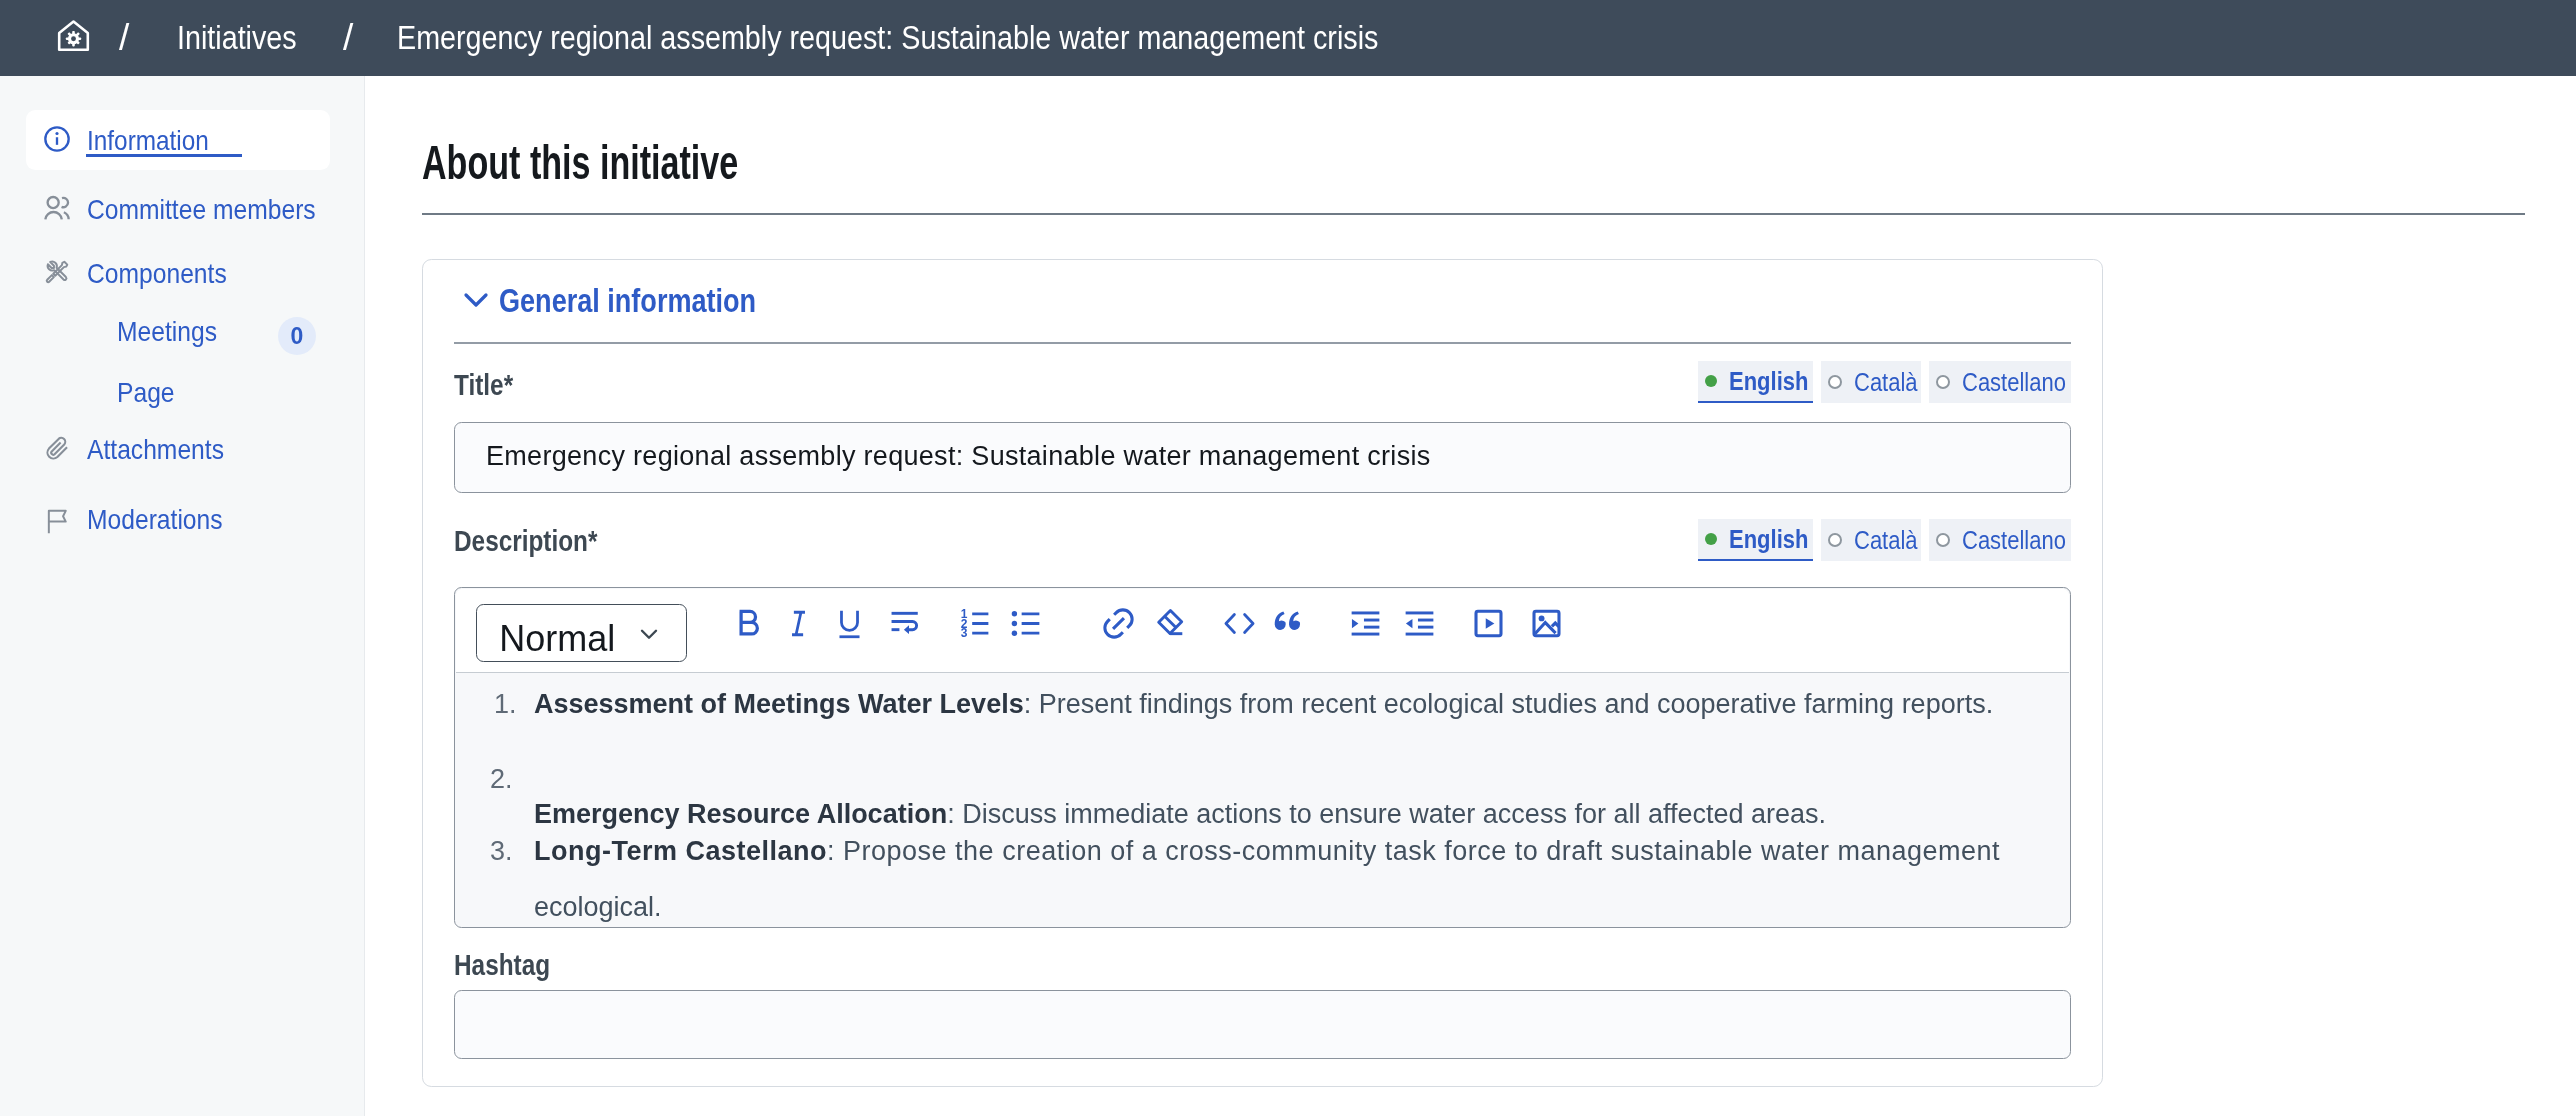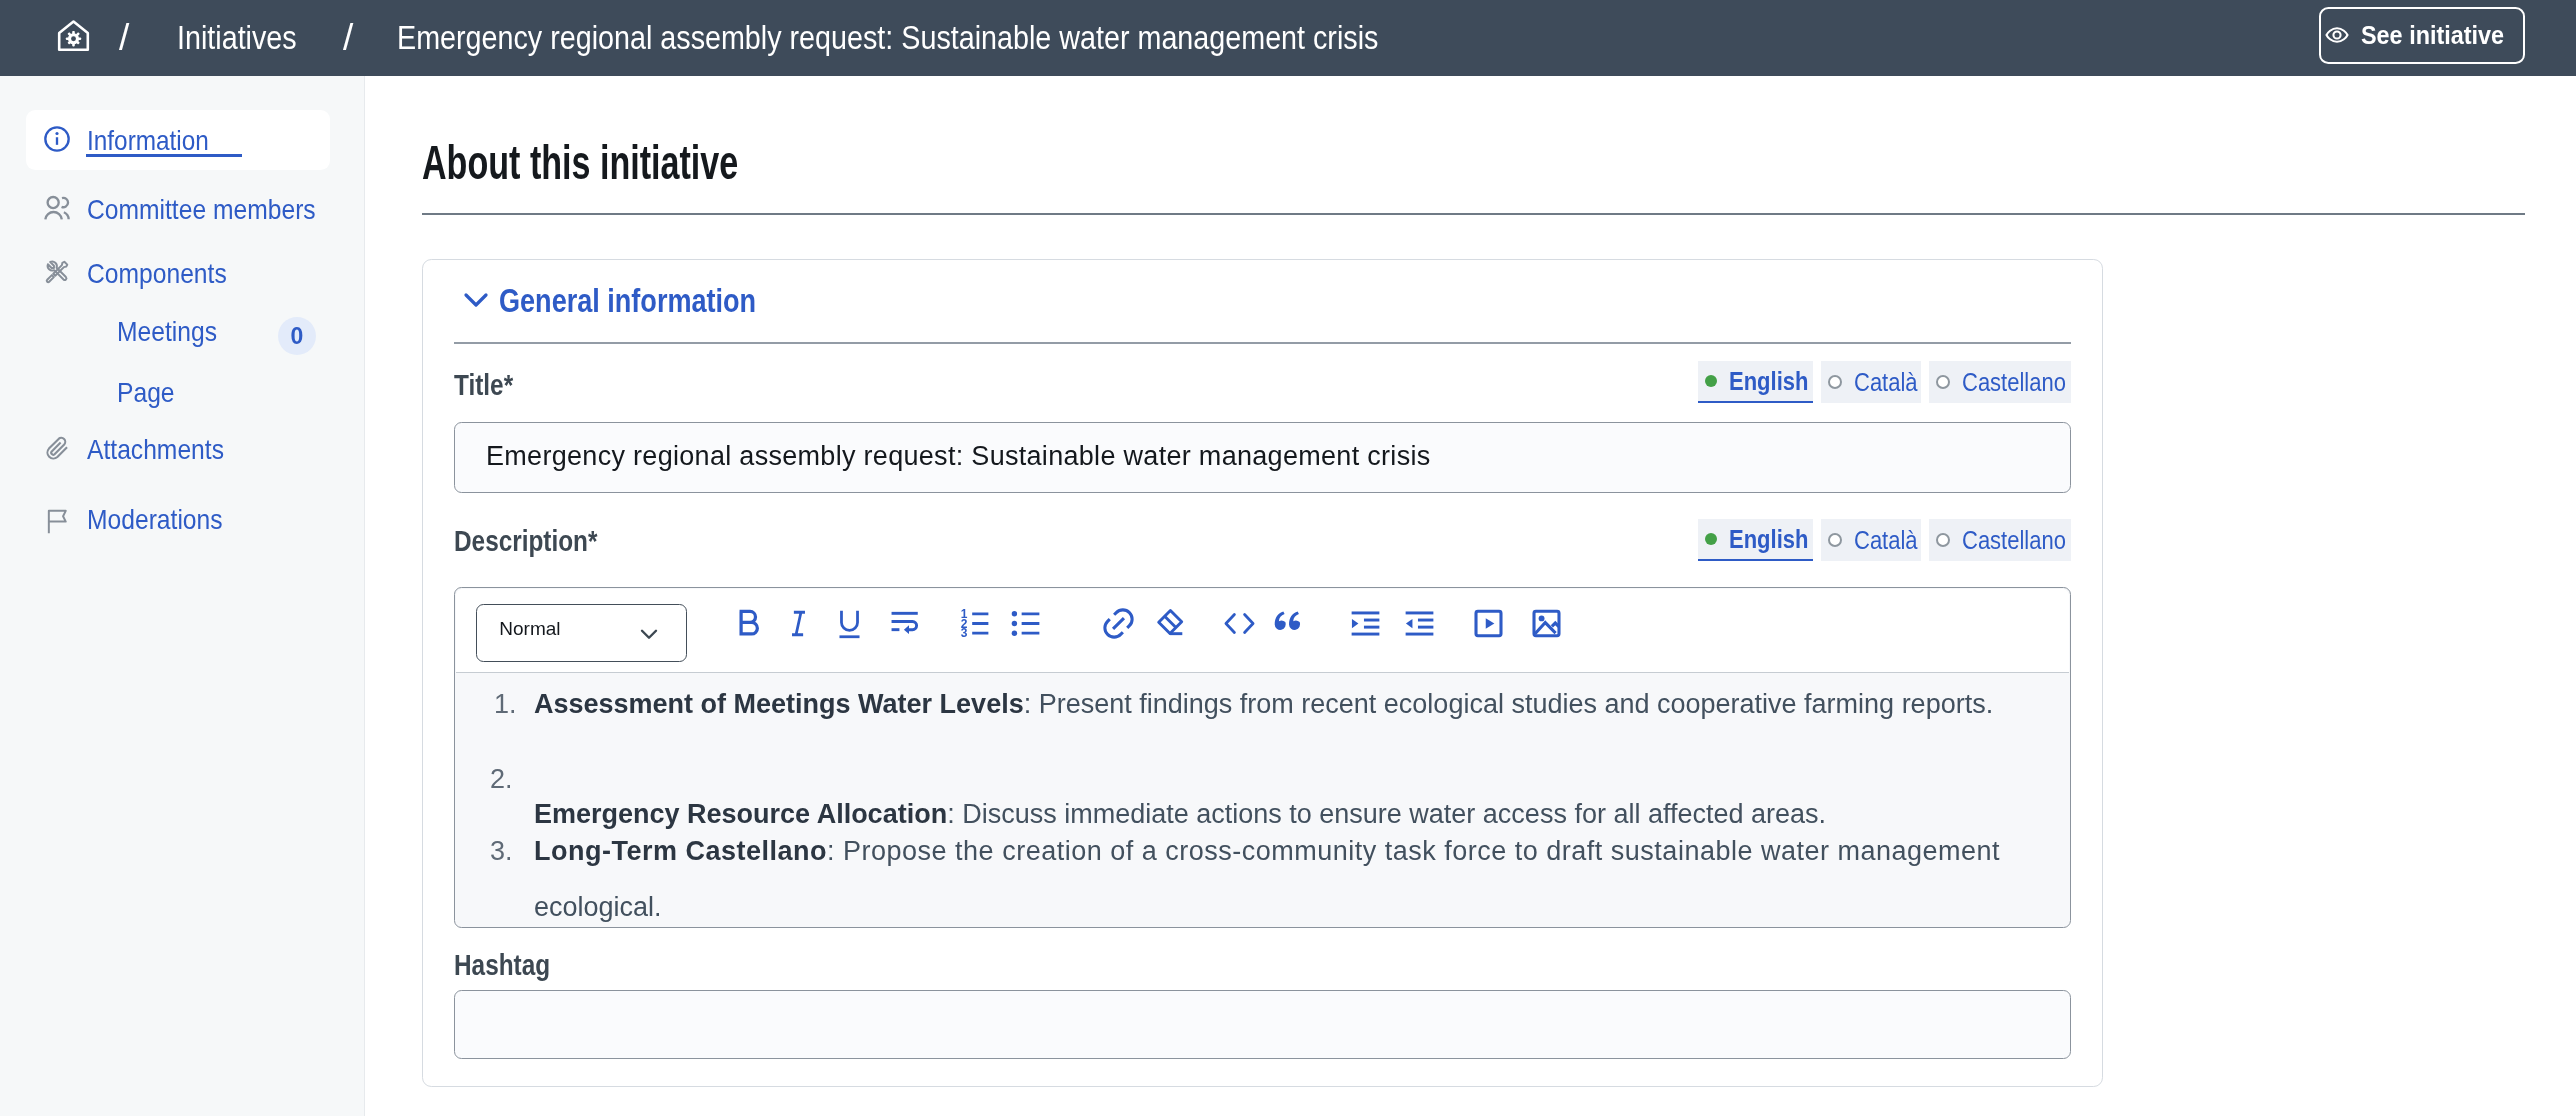--- a/index.html
+++ b/index.html
@@ -59,27 +59,20 @@
           <rect x="13.6" y="15.5" width="2.1" height="1.6" rx=".5" transform="rotate(45 14.65 16.3)"></rect>
           <rect x="13.6" y="10.4" width="2.1" height="1.6" rx=".5" transform="rotate(-45 14.65 11.2)"></rect>
           <rect x="8.5" y="15.5" width="2.1" height="1.6" rx=".5" transform="rotate(-45 9.55 16.3)"></rect>
         </g>
       </g>
     </svg>
     <div class="crumb" style="left:119px; font-size:37px;">/</div>
     <div class="crumb" style="left:177px;"><span class="sx" style="transform:scaleX(.87)">Initiatives</span></div>
     <div class="crumb" style="left:343px; font-size:37px;">/</div>
     <div class="crumb" style="left:397px;"><span class="sx" style="transform:scaleX(.87)">Emergency regional assembly request: Sustainable water management crisis</span></div>
-    <div id="seebtn">
-      <svg width="26" height="26" viewBox="0 0 24 24" fill="none" stroke="#fff" stroke-width="1.9">
-        <path d="M12 5.8 C6.9 5.8 3.4 9.7 2.3 12 C3.4 14.3 6.9 18.2 12 18.2 C17.1 18.2 20.6 14.3 21.7 12 C20.6 9.7 17.1 5.8 12 5.8 Z"></path>
-        <circle cx="12" cy="12" r="3.3"></circle>
-      </svg>
-      <span>See initiative</span>
-    </div>
   </div>
   <div id="sidebar">
     <div id="activeitem"></div>
     <svg class="sicon" style="left:43px;top:49px" width="28" height="28" viewBox="0 0 24 24" fill="none" stroke="#2e5bc6" stroke-width="2">
       <circle cx="12" cy="12" r="10"></circle>
         <line x1="12" y1="10.5" x2="12" y2="17"></line>
         <circle cx="12" cy="7.3" r="1.35" fill="#2e5bc6" stroke="none"></circle>
     </svg>
     <div class="snav" style="left:87px;top:49px;font-weight:normal;"><span class="sx" style="transform:scaleX(.87)">Information</span></div>
     <div class="abs" style="left:86px;top:78px;width:156px;height:2.8px;background:#2e5bc6;"></div>
@@ -144,21 +137,21 @@
     </div>
   <div class="tab" style="left:1929px;top:519px;width:142px;">
       <span class="radio"></span>
       <span class="txt">Castellano</span>
     </div>
   <div class="tinput" style="top:422px; height:71px; line-height:67px; font-size:27px; color:#14181d; padding-left:31px; letter-spacing:0.3px;">Emergency regional assembly request: Sustainable water management crisis</div>
   <div class="flabel" style="top:525px">Description*</div>
   <div id="editor"></div>
   <div id="toolbar"></div>
   <div id="normalbtn">
-    <span class="abs" style="left:22.3px;top:13px;font-size:19px;color:#14181d;">Normal</span>
+    <span class="abs" style="left:22.3px;top:13px;font-size:36px;color:#14181d;">Normal</span>
     <svg class="abs" style="left:160px;top:18.6px" width="24" height="20.5" viewBox="0 0 24 20" fill="none" stroke="#3d4852" stroke-width="2.4">
         <path d="M5 6.5 L12 13.5 L19 6.5" stroke-linecap="round" stroke-linejoin="round"></path>
       </svg>
   </div>
   <div id="tbicons">
     <svg class="abs tbi" style="left:730px" viewBox="0 0 24 24">
         <g stroke="#2e5bc6" stroke-width="2.1" fill="none">
           <path d="M7.2 4.2 V19.8 M6.2 4.2 H13 a3.55 3.55 0 0 1 0 7.1 H7.2 M7.2 11.3 H14 a3.75 3.75 0 0 1 0 7.5 H6.2"></path>
         </g>
       </svg>

